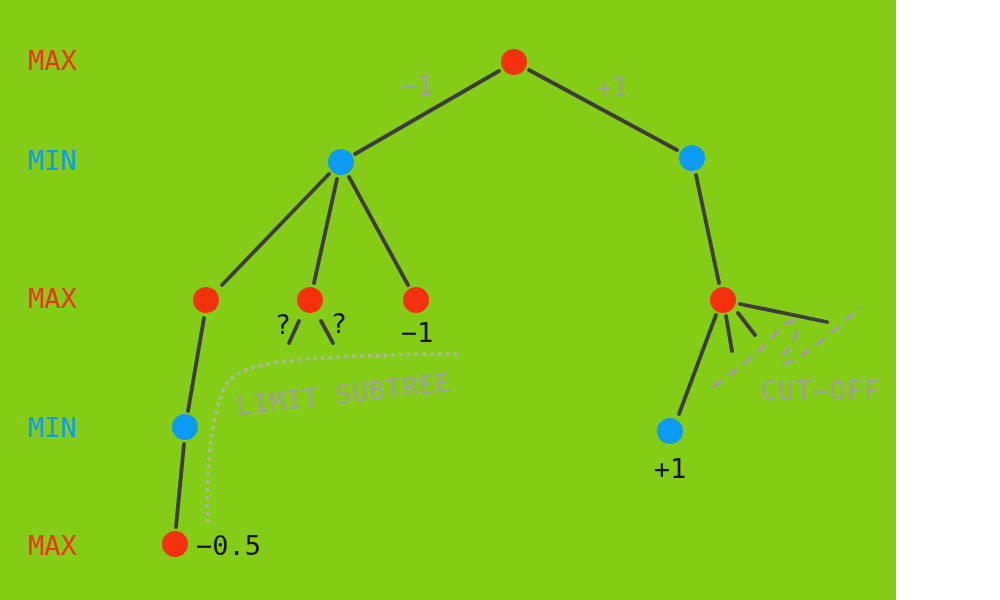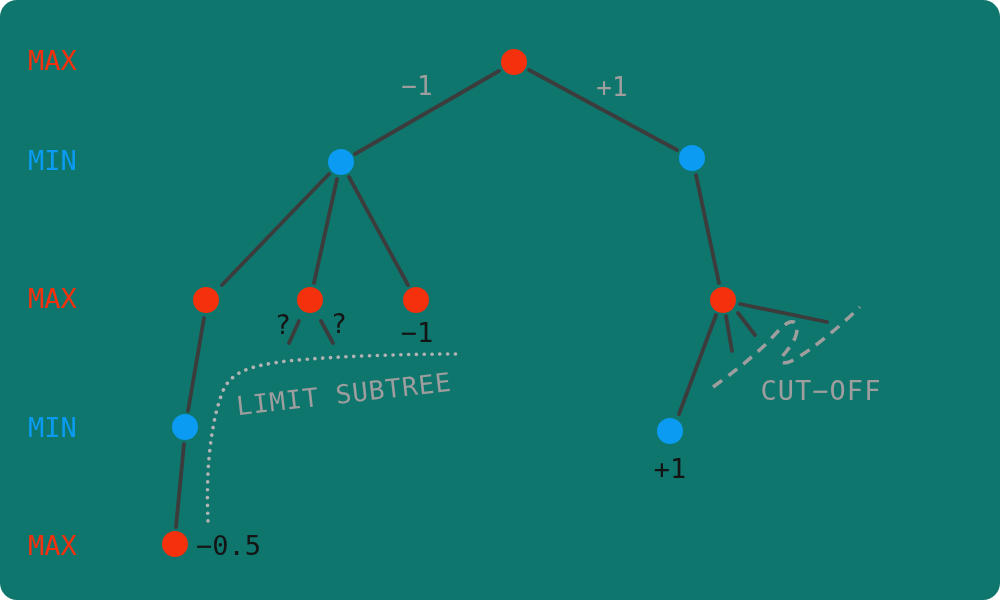--- a/index.html
+++ b/index.html
@@ -2,25 +2,24 @@
 <html><head>
 <meta charset="utf-8">
 <style>
   html, body {
     margin: 0;
     padding: 0;
     background: #ffffff;
   }
   .stage {
     position: relative;
-    width: 1000px;
+    width: 896px;
     height: 600px;
-    background: #0f766e;
+    background: #84cc16;
     overflow: hidden;
-    border-radius: 17px;
   }
   svg text {
     font-family: "DejaVu Sans Mono", "Liberation Mono", monospace;
   }
   .lbl-max   { fill: #f4310c; }
   .lbl-min   { fill: #0b9bf2; }
   .lbl-gray  { fill: #9e9e9e; }
   .lbl-dark  { fill: #141414; }
   .fs27 { font-size: 27px; }
   .fs26 { font-size: 26px; }

